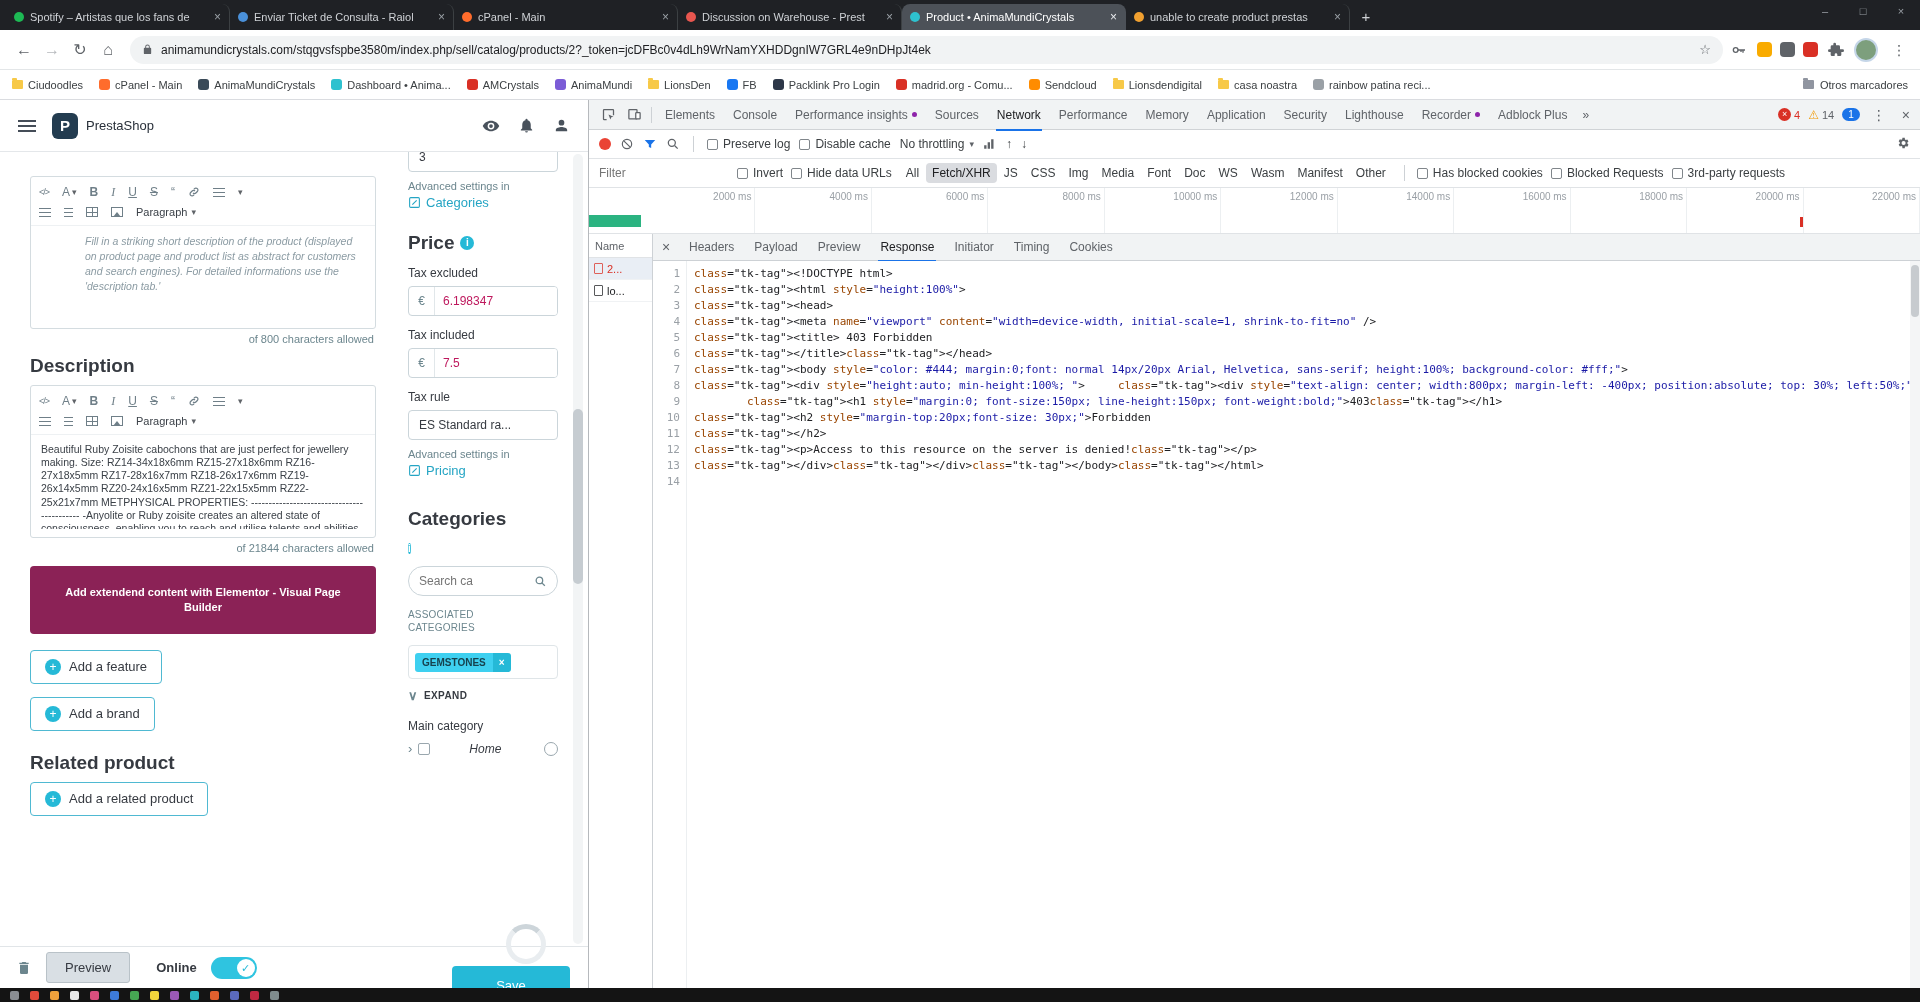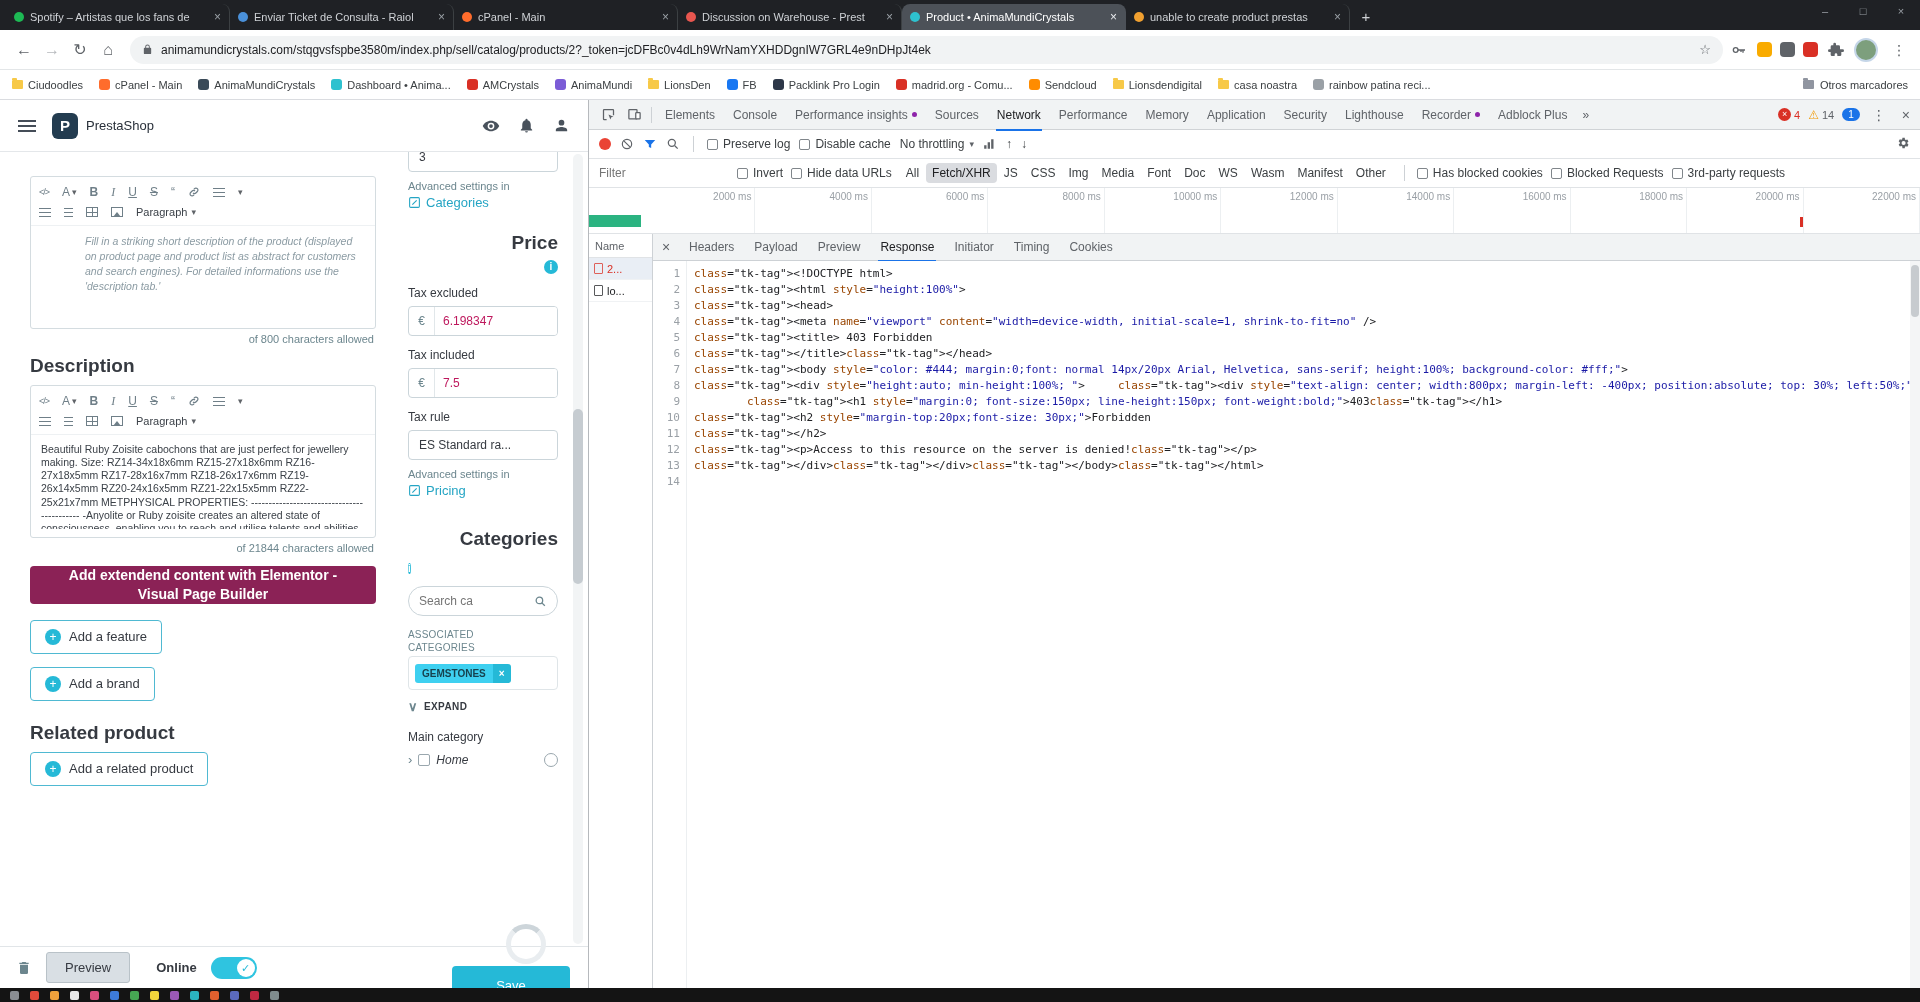--- a/index.html
+++ b/index.html
@@ -77,55 +77,55 @@
                          linear-gradient(#6f7f88 1px,transparent 1px) 0 4px/100% 1px no-repeat; }
   .ic-img { width:12px; height:10px; border:1px solid #6f7f88; position:relative; overflow:hidden; }
   .ic-img::after { content:""; position:absolute; left:1px; bottom:-1px; border-left:4px solid transparent; border-right:4px solid transparent; border-bottom:5px solid #6f7f88; }
   .para-dd { display:flex; align-items:center; gap:4px; font-size:11px; color:#3b4148; }
   .ed-body { padding:8px 10px; font-size:10.5px; line-height:1.42; }
   .ed-placeholder { color:#8b9ba3; font-style:italic; min-height:86px;margin-left:44px; }
   .ed-content { color:#3b4148; height:86px; overflow:hidden; line-height:1.25; }
   .counter { text-align:right; font-size:11px; color:#6c868e; margin:4px 2px 10px 0; }
   .ps-heading { font-size:19px; font-weight:bold; color:#363a41; margin:8px 0 8px; }
   .elementor-btn { display:block; width:100%; background:#8b2256; color:#fff; border:none; border-radius:4px;
-                   padding:0 28px; font-size:14px; font-weight:bold; line-height:1.35; text-align:center;
+                   padding:19px 28px; font-size:11px; font-weight:bold; line-height:1.35; text-align:center;
                    margin:12px 0 16px; font-family:"Liberation Sans",sans-serif; }
   .btn-outline { display:inline-flex; align-items:center; gap:8px; border:1px solid #4fb9d2; border-radius:4px;
                  background:#fff; color:#363a41; font-size:13px; padding:8px 14px; margin-bottom:13px;
                  font-family:"Liberation Sans",sans-serif; }
   .plus-circle { width:16px; height:16px; border-radius:50%; background:#25b9d7; color:#fff; font-size:12px;
                  line-height:16px; text-align:center; flex:none; }
 
   .inp { width:100%; border:1px solid #cbd5da; border-radius:4px; height:30px; padding:0 10px; font-size:12px;
          color:#363a41; background:#fff; font-family:"Liberation Sans",sans-serif; }
   .adv { font-size:11px; color:#6c868e; margin:8px 0 3px; }
   .adv-link { display:flex; align-items:center; gap:5px; color:#25a5c4; font-size:13px; margin-bottom:6px; }
-  .h-info { display:flex; align-items:flex-end; gap:6px; margin-top:22px;flex-direction:column; }
+  .h-info { display:flex; align-items:center; gap:6px; margin-top:22px; }
   .info-i { width:14px; height:14px; border-radius:50%; background:#25b9d7; color:#fff; font-size:10px; font-weight:bold;
             line-height:14px; text-align:center; flex:none; }
   .field-label { font-size:12px; color:#363a41; margin:12px 0 6px; }
   .money { display:flex; border:1px solid #cbd5da; border-radius:4px; overflow:hidden; height:30px; background:#fff; }
   .money .cur { width:26px; border-right:1px solid #e1e7ea; display:flex; align-items:center; justify-content:center;
                 color:#6c868e; font-size:12px; flex:none; }
   .money input { flex:1; border:none; min-width:0; padding:0 8px; font-size:12px; color:#be185d; font-family:Liberation Sans, sans-serif; }
   .search-pill { border:1px solid #cbd5da; border-radius:16px; height:30px; display:flex; align-items:center;
                  padding:0 10px; margin-top:10px; }
   .search-pill input { border:none; flex:1; min-width:0; font-size:12px; color:#363a41; font-family:"Liberation Sans",sans-serif; }
-  .assoc-label { font-size:10px; color:#6c868e; width:100px; line-height:1.3; margin:12px 0 2px; letter-spacing:.2px; }
+  .assoc-label { font-size:10px; color:#6c868e; width:100px; line-height:1.3; margin:12px 0 11px; letter-spacing:.2px; }
   .chip-box { border:1px solid #dfe5e8; border-radius:4px; padding:6px; }
   .chip { display:inline-flex; align-items:stretch; border-radius:3px; overflow:hidden; font-size:10px; font-weight:bold; }
   .chip-label { background:#3ed0f0; color:#17424e; padding:4px 7px; }
   .chip-x { background:#25b9d7; color:#fff; padding:4px 6px; display:flex; align-items:center; }
   .expand-row { display:flex; align-items:center; gap:6px; font-size:10px; font-weight:bold; color:#363a41;
                 margin:9px 0 16px; letter-spacing:.4px; }
   .home-row { display:flex; align-items:center; gap:6px; font-size:12px; color:#363a41; margin-top:8px; }
   .chev { color:#6c868e; font-size:13px; }
   .cbx-sq { width:12px; height:12px; border:1px solid #9aa7ae; border-radius:2px; background:#fff; flex:none; }
   .radio { width:14px; height:14px; border:1px solid #9aa7ae; border-radius:50%; background:#fff; margin-left:auto; flex:none; }
-  .italic { font-style:italic; }
+  .italic { font-style:italic;margin-left:33px; }
 
   .ps-scroll { position:absolute; right:5px; top:2px; bottom:2px; width:10px; background:#f2f4f5; border-radius:5px; }
   .ps-thumb { position:absolute; left:0; right:0; top:255px; height:175px; background:#c6ccd1; border-radius:5px; }
 
   .ps-footer { height:42px; flex:none; border-top:1px solid #e1e5e8; background:#fff; display:flex; align-items:center;
                gap:14px; padding:0 16px; position:relative; }
   .btn-preview { background:#d9dfe4; border:1px solid #b9c2c8; border-radius:3px; color:#363a41; font-size:13px;
                  padding:7px 18px; font-family:"Liberation Sans",sans-serif; }
   .online-label { font-size:13px; font-weight:bold; color:#363a41; margin-left:12px; }
   .toggle { width:46px; height:22px; border-radius:11px; background:#2fc4e0; position:relative; flex:none; }

